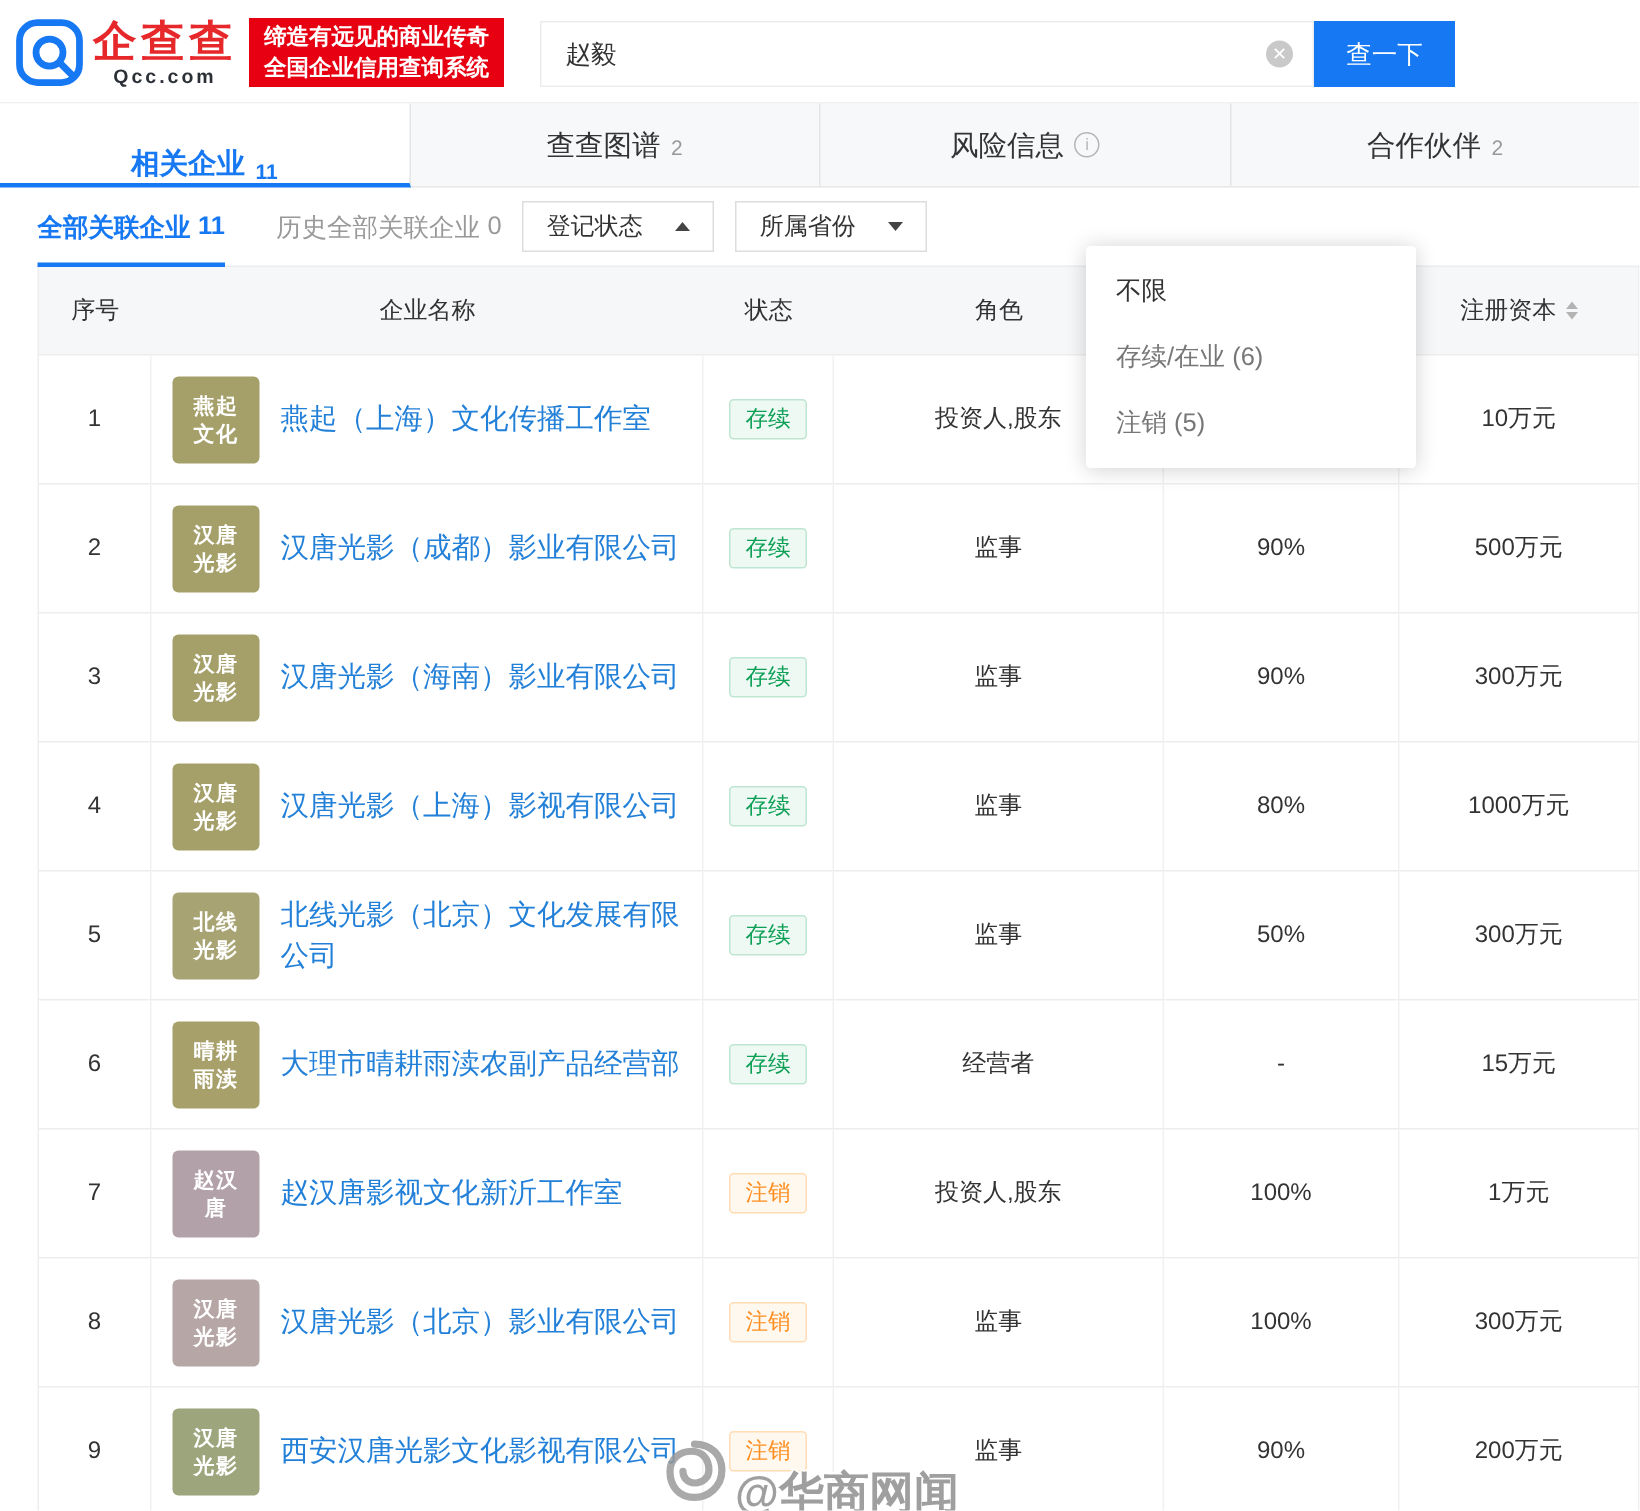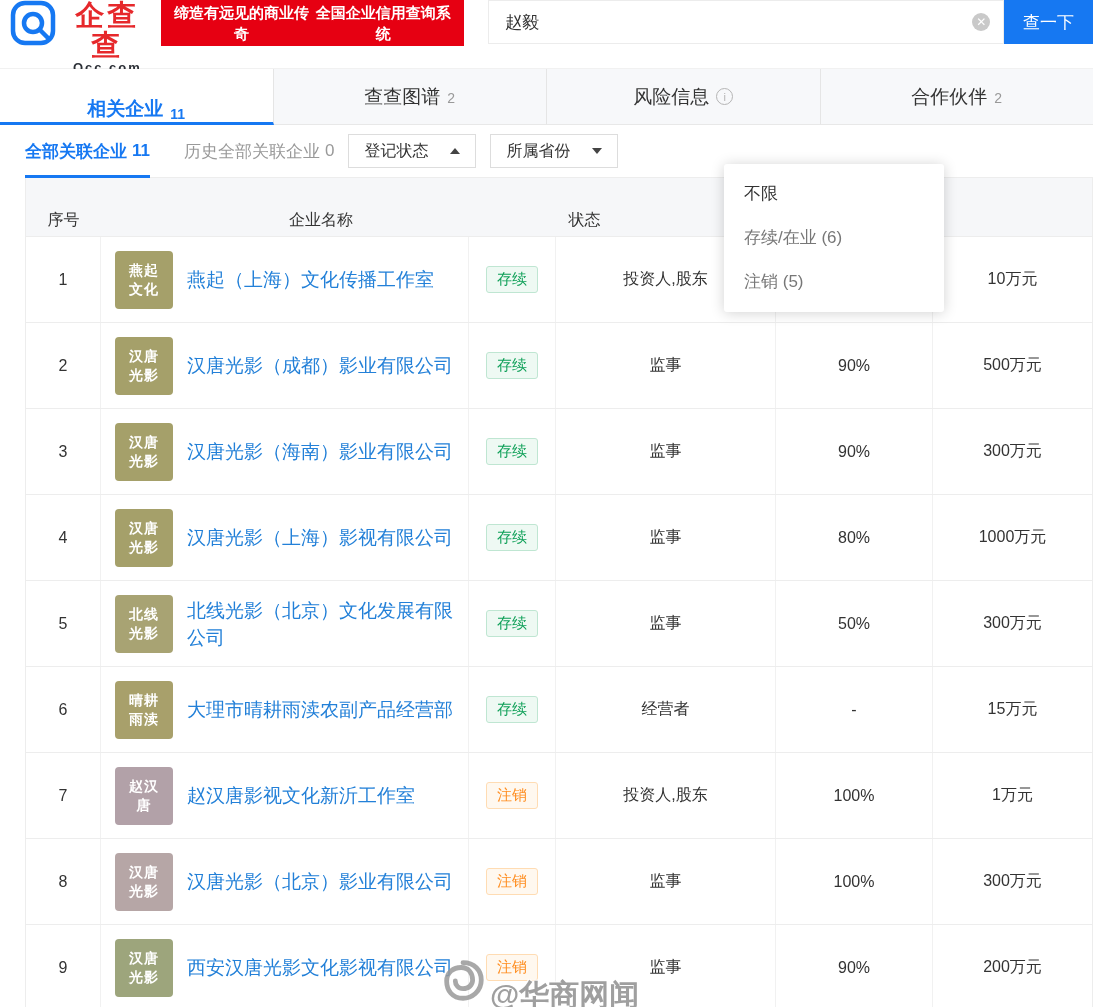--- a/index.html
+++ b/index.html
@@ -1,27 +1,27 @@
 <!DOCTYPE html>
 <html><head>
 <meta charset="utf-8">
 <style>
   *{margin:0;padding:0;box-sizing:border-box;font-family:"Liberation Sans","DejaVu Sans",sans-serif;}
   html,body{background:#fff;}
   body{width:1093px;height:1007px;position:relative;overflow:hidden;color:#333;}
 
   
-  .topbar{height:58px;display:flex;align-items:flex-start;padding-left:10px;}
+  .topbar{height:58px;display:flex;align-items:flex-end;padding-left:10px;}
   .logo-ic{width:46px;height:46px;flex:0 0 auto;}
   .brand{margin-left:6px;text-align:center;}
   .brand-cn{font-size:29px;font-weight:bold;color:#e6282b;letter-spacing:3px;line-height:30px;}
   .brand-en{font-size:13px;font-weight:bold;color:#2b2f36;letter-spacing:2px;}
   .banner{margin-left:8px;background:#e60012;color:#fff;font-size:15px;font-weight:bold;
           text-align:center;line-height:21px;padding:2px 10px;height:46px;display:flex;
-          flex-direction:row;justify-content:center;}
+          flex-direction:column;justify-content:center;}
   .searchwrap{position:relative;margin-left:24px;}
   .search-input{width:516px;height:44px;border:1px solid #ececec;outline:none;font-size:17px;
           color:#333;padding:0 42px 0 16px;}
   .clear-ic{position:absolute;right:14px;top:13px;width:18px;height:18px;border-radius:50%;
           background:#c9c9c9;color:#fff;font-size:12px;line-height:18px;text-align:center;cursor:pointer;}
   .search-btn{width:94px;height:44px;background:#1678f2;color:#fff;border:none;font-size:17px;
           cursor:pointer;vertical-align:top;}
 
   
   .tabs{margin-top:10px;height:57px;display:flex;background:#f7f8fa;border-top:1px solid #f1f1f1;}
@@ -48,21 +48,21 @@
 
   
   .dropdown{position:absolute;left:724px;top:164px;width:220px;background:#fff;border-radius:3px;
         box-shadow:0 1px 14px rgba(0,0,0,.18);padding:8px 0;z-index:50;}
   .dd-item{height:44px;line-height:44px;padding:0 20px;font-size:17px;color:#777;cursor:pointer;}
   .dd-item.first{color:#333;}
 
   
   .tbl{margin-left:25px;width:1068px;border:1px solid #ededed;border-bottom:none;}
   .thead,.trow{display:grid;grid-template-columns:75px 368px 87px 220px 157px 1fr;align-items:center;}
-  .thead{height:58px;background:#f6f7f9;font-size:16px;gap:36px;}
+  .thead{height:58px;background:#f6f7f9;font-size:16px;}
   .th{text-align:center;display:flex;align-items:center;justify-content:center;gap:6px;}
   .trow{height:86px;border-top:1px solid #ededed;font-size:16px;}
   .td{text-align:center;height:100%;display:flex;align-items:center;justify-content:center;
       border-right:1px solid #f1f1f1;}
   .td:last-child{border-right:none;}
   .td.c-name{justify-content:flex-start;text-align:left;padding-left:14px;gap:14px;}
   .logo{width:58px;height:58px;border-radius:4px;flex:0 0 auto;display:flex;flex-direction:column;
       align-items:center;justify-content:center;color:#fff;font-size:14px;font-weight:bold;
       letter-spacing:1px;line-height:19px;}
   .cname{color:#2380d8;font-size:19px;line-height:27px;text-decoration:none;max-width:272px;cursor:pointer;}

